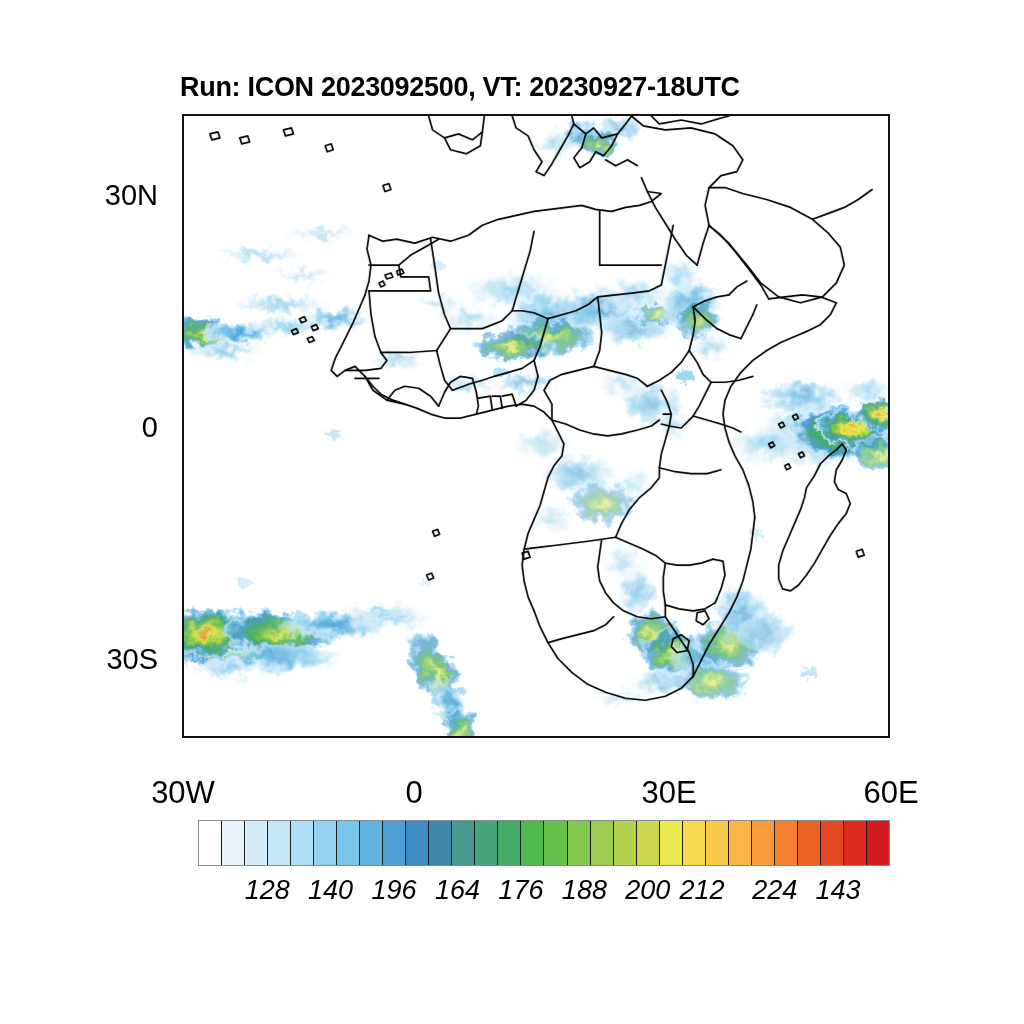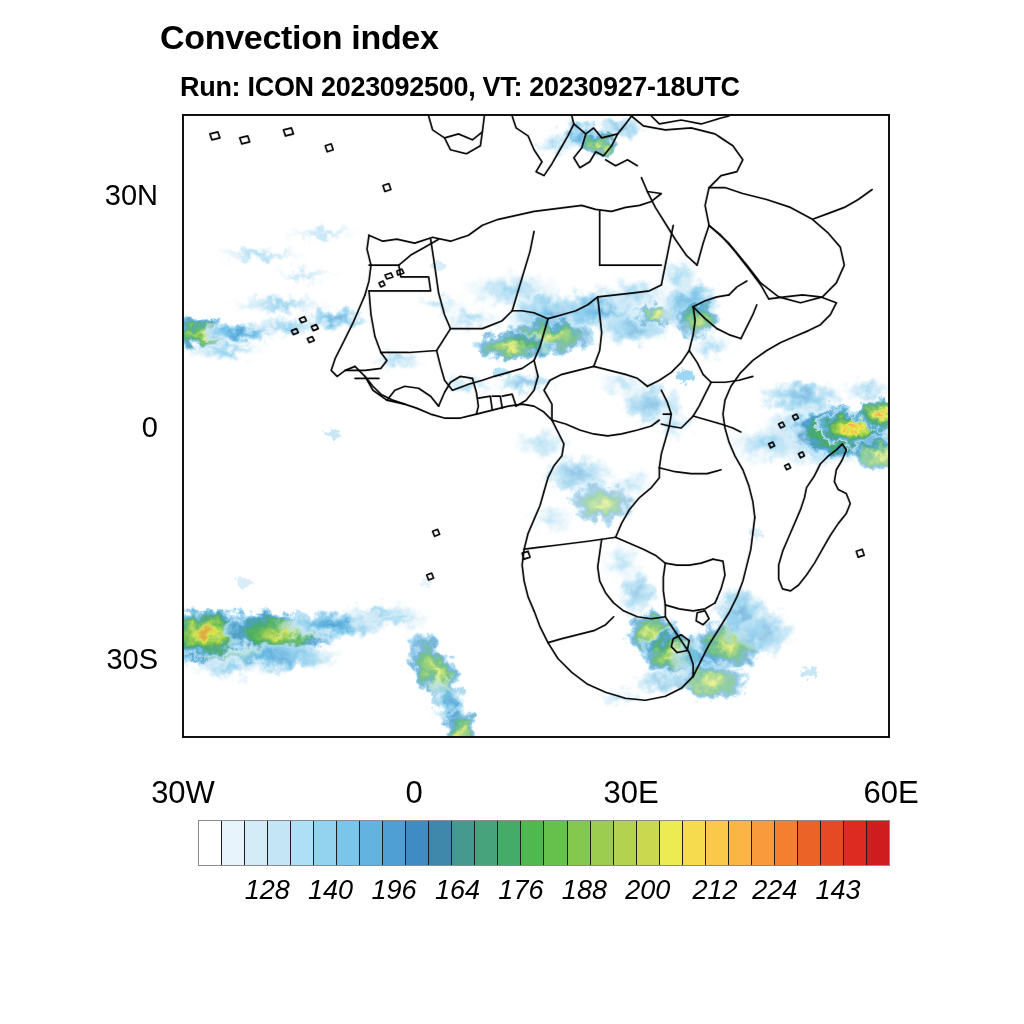--- a/index.html
+++ b/index.html
@@ -35,21 +35,20 @@
   .cbar .cell:last-child{border-right:none;}
   .cbarlabels{position:absolute;left:198px;top:875px;width:692px;height:34px;font-style:italic;}
   .cbarlabels span{position:absolute;font-size:27px;white-space:nowrap;
                    transform:translateX(-50%);}
 </style>
 </head>
 <body>
 
 <div class="page">
 
-  <div class="title">Convection index</div>
   <div class="subtitle">Run: ICON 2023092500,  VT: 20230927-18UTC</div>
 
   <div class="mapframe">
     <div class="mapclip">
       <svg class="mapsvg" viewBox="0 0 708 624" preserveAspectRatio="none">
         <defs>
 
           <radialGradient id="gWarm">
             <stop offset="0%" stop-color="#f99b3c"></stop>
             <stop offset="22%" stop-color="#ecec52"></stop>
@@ -356,21 +355,21 @@
     <div class="tick y" style="top:545px"></div>
 
   </div>
 
   <div class="ylab" style="left:96px;top:195px;width:62px;">30N</div>
   <div class="ylab" style="left:96px;top:427px;width:62px;">0</div>
   <div class="ylab" style="left:96px;top:659px;width:62px;">30S</div>
 
   <div class="xlab" style="left:183px;top:775px;">30W</div>
   <div class="xlab" style="left:414px;top:775px;">0</div>
-  <div class="xlab" style="left:631px;top:775px;">30E</div>
+  <div class="xlab" style="left:669px;top:775px;">30E</div>
   <div class="xlab" style="left:891px;top:775px;">60E</div>
 
   <div class="cbar" id="cbar">
       <div class="cell" style="background: rgb(255, 255, 255);"></div>
       <div class="cell" style="background: rgb(232, 244, 251);"></div>
       <div class="cell" style="background: rgb(212, 236, 248);"></div>
       <div class="cell" style="background: rgb(195, 229, 246);"></div>
       <div class="cell" style="background: rgb(173, 224, 246);"></div>
       <div class="cell" style="background: rgb(147, 211, 240);"></div>
       <div class="cell" style="background: rgb(122, 198, 234);"></div>
@@ -399,18 +398,18 @@
       <div class="cell" style="background: rgb(207, 28, 31);"></div>
     </div>
   <div class="cbarlabels" id="cbarlabels">
       <span style="left: 69.2px;">128</span>
       <span style="left: 132.6px;">140</span>
       <span style="left: 196.1px;">196</span>
       <span style="left: 259.5px;">164</span>
       <span style="left: 322.9px;">176</span>
       <span style="left: 386.4px;">188</span>
       <span style="left: 449.8px;">200</span>
-      <span style="left: 517px;">212</span>
+      <span style="left: 504px;">212</span>
       <span style="left: 576.7px;">224</span>
       <span style="left: 640.1px;">143</span>
     </div>
 
 </div>
 
 </body></html>

